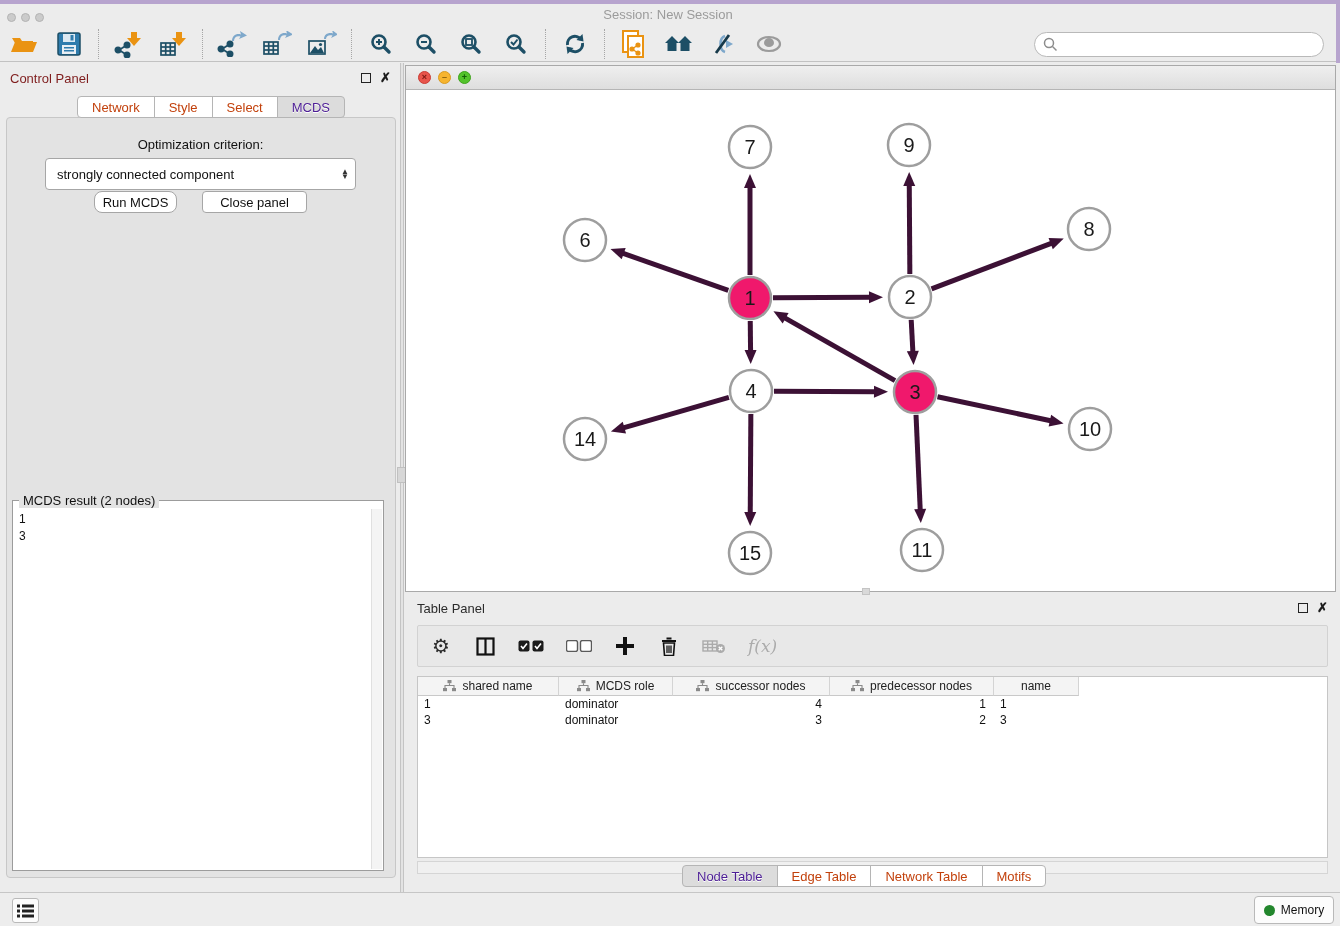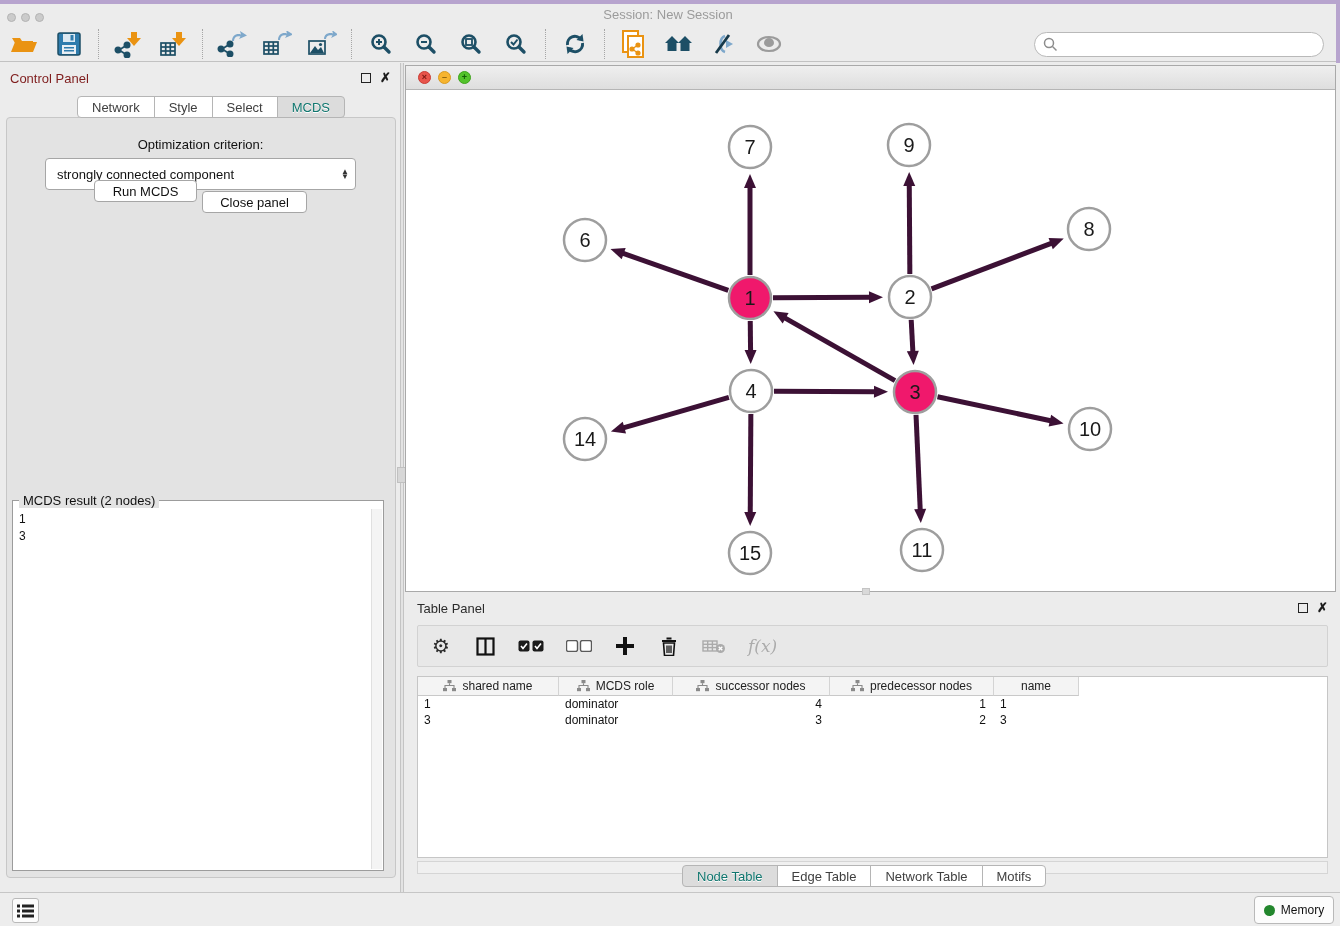--- a/index.html
+++ b/index.html
@@ -36,24 +36,24 @@
 
   
   .cp-title { position:absolute; left:10px; top:71px; font-size:13px; color:#7f1d1d; }
   .panel-icons { position:absolute; display:flex; align-items:center; gap:9px; }
   .float-ico { width:10px; height:10px; border:1.6px solid #222; display:inline-block; }
   .close-ico { font-size:13px; font-weight:bold; color:#1c1c1c; line-height:10px; }
   .cp-body { position:absolute; left:6px; top:117px; width:390px; height:761px; background:#E3E3E3;
              border:1px solid #C7C7C7; border-radius:4px; }
   .seg-tabs { position:absolute; display:flex; z-index:5; }
   .seg-tab { height:22px; padding:0 14px; background:#fff; border:1px solid #B5B5B5; margin-left:-1px;
-             font-size:13px; color:#404040; display:flex; align-items:center; }
+             font-size:13px; color:#c2410c; display:flex; align-items:center; }
   .seg-tab:first-child { border-radius:4px 0 0 4px; margin-left:0; }
   .seg-tab:last-child { border-radius:0 4px 4px 0; }
-  .seg-tab.selected { background:#DCDCDC; color:#0f766e; text-shadow:0 1px 0 #fff; }
+  .seg-tab.selected { background:#DCDCDC; color:#4c1d95; text-shadow:0 1px 0 #fff; }
   .cp-tabs { left:77px; top:96px; }
   .opt-label { position:absolute; left:0; width:401px; top:137px; text-align:center; font-size:13px; color:#111; }
   .dropdown { position:absolute; left:45px; top:158px; width:311px; height:32px; background:#fff;
               border:1px solid #A6A6A6; border-radius:4px; display:flex; align-items:center; padding:0 6px 0 11px; font-size:13px; color:#111; }
   .dropdown .stepper { margin-left:auto; display:flex; flex-direction:column; line-height:5px; font-size:8px; color:#333; }
   .btn { position:absolute; height:22px; background:#fff; border:1px solid #A6A6A6; border-radius:4px;
          font-size:13px; color:#111; display:flex; align-items:center; justify-content:center; }
   .groupbox { position:absolute; left:12px; top:500px; width:372px; height:371px; border:1px solid #9C9C9C; background:#fff;padding-left:16px; }
   .groupbox .legend { position:absolute; left:6px; top:-8px; background:#E3E3E3; padding:0 4px; font-size:13px; color:#111; }
   .groupbox .text { position:absolute; left:1px; right:12px; top:8px; bottom:1px; background:#fff;
@@ -287,21 +287,21 @@
     <div class="seg-tab selected">MCDS</div>
   </div>
 <div class="opt-label">Optimization criterion:</div>
 <div class="dropdown">
   <span>strongly connected component</span>
   <span class="stepper">
       <span>▲</span>
       <span>▼</span>
     </span>
 </div>
-<div class="btn" style="left:94px; top:180px; width:103px;">Run MCDS</div>
+<div class="btn" style="left:94px; top:191px; width:83px;border-radius:8px;">Run MCDS</div>
 <div class="btn" style="left:202px; top:191px; width:105px;">Close panel</div>
 <div class="groupbox">
   <span class="legend">MCDS result (2 nodes)</span>
   <pre class="text" id="result-text">1
 3</pre>
   <div class="vtrack"></div>
 </div>
 
 <div class="netwin">
   <div class="wtitle">

